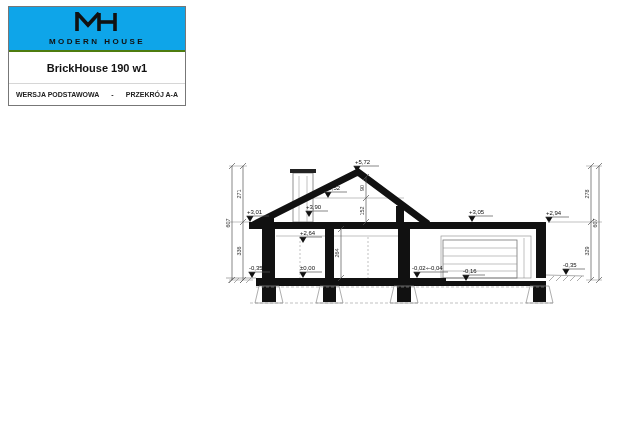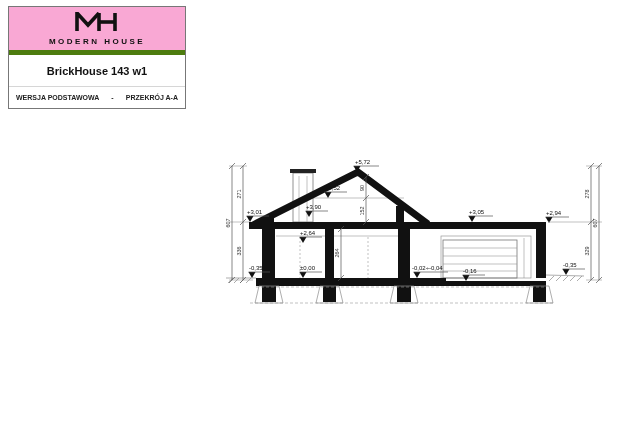--- a/index.html
+++ b/index.html
@@ -6,21 +6,21 @@
   body{
     width:634px;height:444px;position:relative;background:#ffffff;
     font-family:"Liberation Sans","DejaVu Sans",sans-serif;overflow:hidden;
   }
   
   .title-block{
     position:absolute;left:8px;top:6px;width:178px;
     border:1px solid #777;background:#fff;box-sizing:border-box;
   }
   .logo-area{
-    background:#f9a8d4;border-bottom:5px solid #4d7c0f;
+    background:#0ea5e9;border-bottom:2px solid #4d7c0f;
     text-align:center;padding:5px 0 4px 0;
   }
   .brand-name{
     display:block;font-size:8px;font-weight:bold;letter-spacing:2.5px;
     color:#111;margin-top:1px;
   }
   .project-row{
     text-align:center;padding:10px 4px 9px 4px;
     font-size:11px;font-weight:bold;color:#111;
     border-bottom:1px solid #d6d6d6;
@@ -44,21 +44,21 @@
 <div class="title-block">
   <div class="logo-area">
     <svg width="52" height="20" viewBox="0 0 46 20">
       <path d="M3 19 V1 L14 13 L25 1" stroke="#111" stroke-width="3.6" fill="none"></path>
       <path d="M25 1 V19" stroke="#111" stroke-width="3.6" fill="none"></path>
       <path d="M25 10 H41" stroke="#111" stroke-width="3.6" fill="none"></path>
       <path d="M41 1 V19" stroke="#111" stroke-width="3.6" fill="none"></path>
     </svg>
     <span class="brand-name">MODERN HOUSE</span>
   </div>
-  <div class="project-row">BrickHouse 143 w1</div>
+  <div class="project-row">BrickHouse 190 w1</div>
   <div class="version-row">
     <span>WERSJA PODSTAWOWA</span>
     <span>-</span>
     <span>PRZEKRÓJ A-A</span>
   </div>
 </div>
 
 <svg class="drawing" width="634" height="444" viewBox="0 0 634 444">
 
   <g>

